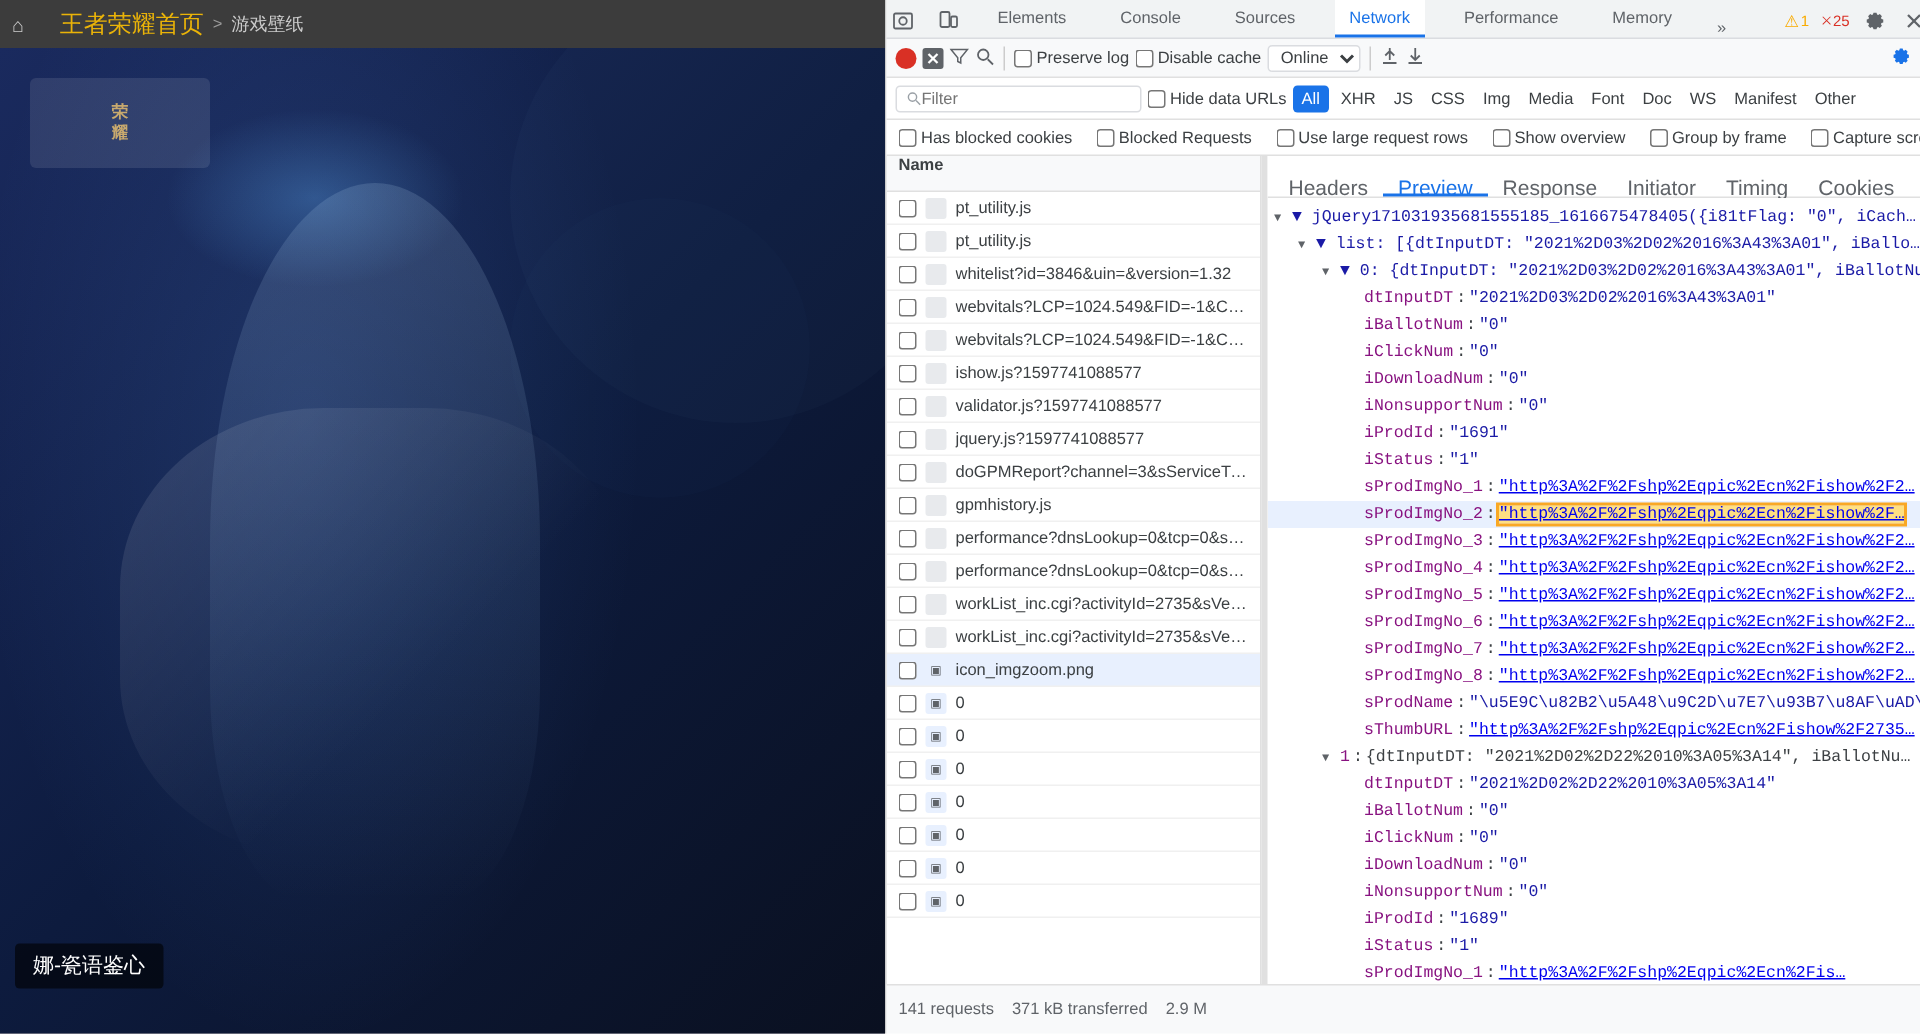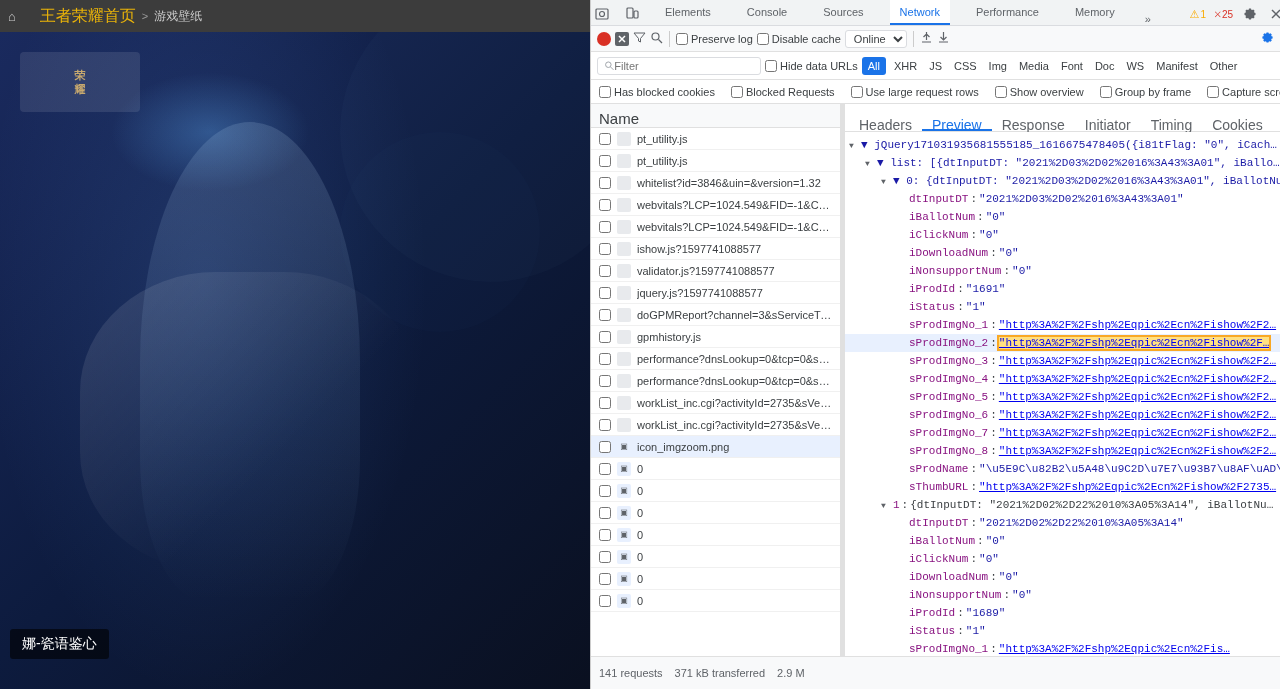--- a/index.html
+++ b/index.html
@@ -289,24 +289,24 @@
       border-right: 1px solid #e0e0e0;
       display: flex;
       flex-direction: column;
       overflow: hidden;
     }
     #dt-requests-header {
       height: 24px;
       background: #f8f9fa;
       border-bottom: 1px solid #e0e0e0;
       display: flex;
-      align-items: flex-end;
+      align-items: flex-start;
       padding: 0 8px;
-      font-size: 15px;
-      font-weight: 400;
+      font-size: 11px;
+      font-weight: 700;
       color: #3c4043;
       flex-shrink: 0;
     }
     #dt-requests-list {
       flex: 1;
       overflow-y: auto;
       overflow-x: hidden;
     }
     .req-item {
       height: 22px;

